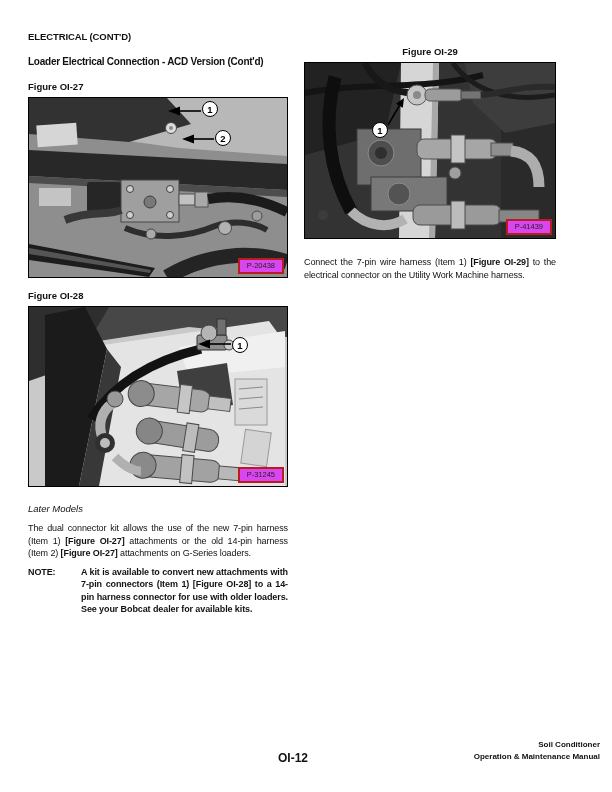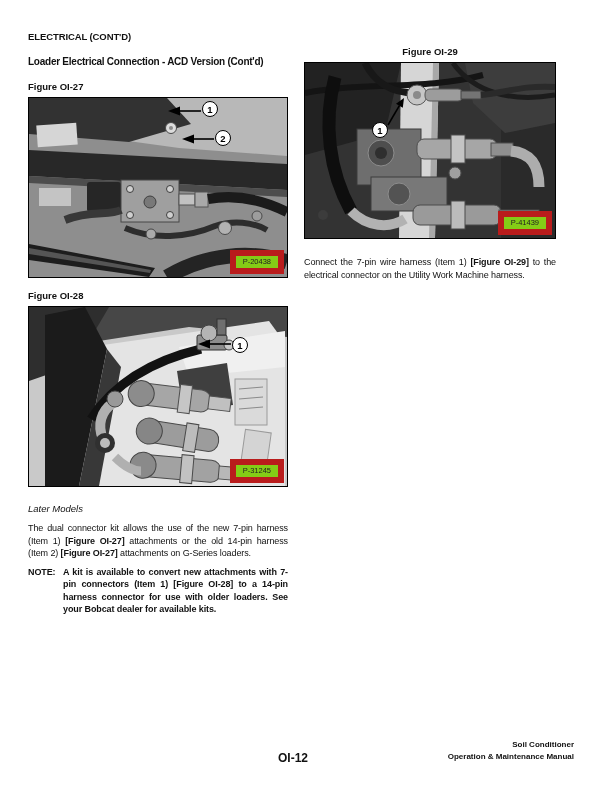--- a/index.html
+++ b/index.html
@@ -12,30 +12,30 @@
   .h-sub-wrap{font-size:9px;font-weight:bold;letter-spacing:-0.2px;margin:0;line-height:12px;}
   .fig-caption{font-size:9.5px;font-weight:bold;margin:12px 0 5px;}
   .fig-caption.first{margin-top:14px;}
   .fig-caption.right{margin-top:15px;text-align:center;}
   .photo{position:relative;width:100%;box-sizing:border-box;border:1px solid #000;background:#8a8a8a;}
   .photo svg{display:block;width:100%;height:100%;}
   .callout-marker{position:absolute;width:14px;height:14px;border:1.6px solid #000;border-radius:50%;
         background:#fff;display:flex;align-items:center;justify-content:center;
         font-size:9.5px;font-weight:bold;color:#000;z-index:3;}
   .callout-arrow{position:absolute;z-index:2;}
-  .photo-label{position:absolute;right:3px;bottom:3px;background:#84cc16;border:6px solid #b91c1c;
+  .photo-label{position:absolute;right:3px;bottom:3px;background:#d946ef;border:2px solid #b91c1c;
         font-size:7.5px;line-height:1;padding:2.5px 7px;color:#222;z-index:3;}
   .italic-head{font-size:9.5px;font-style:italic;margin:16px 0 0;}
   .body-text{font-size:9px;line-height:12.5px;letter-spacing:-0.1px;text-align:justify;margin:6px 0 0;}
   .body-text.p-first{margin-top:8px;}
   .body-text b{font-weight:bold;}
-  .note{display:flex;font-size:9px;line-height:12.5px;letter-spacing:-0.1px;font-weight:bold;margin:6px 0 0;}
+  .note{display:flex;font-size:9px;line-height:12.5px;letter-spacing:-0.1px;font-weight:bold;margin:6px 0 0;gap:18px;}
   .note-label{flex:none;width:35px;}
   .note-text{flex:1;text-align:justify;}
-  .footer-right{position:absolute;right:62px;top:739px;text-align:right;
+  .footer-right{position:absolute;right:36px;top:739px;text-align:right;
         font-size:8px;font-weight:bold;line-height:11.5px;}
   .page-num{position:absolute;left:238px;top:750.5px;width:110px;text-align:center;
         font-size:12px;font-weight:bold;}
 </style>
 </head>
 <body>
 
 <div class="page">
 
   <div class="col-left">

